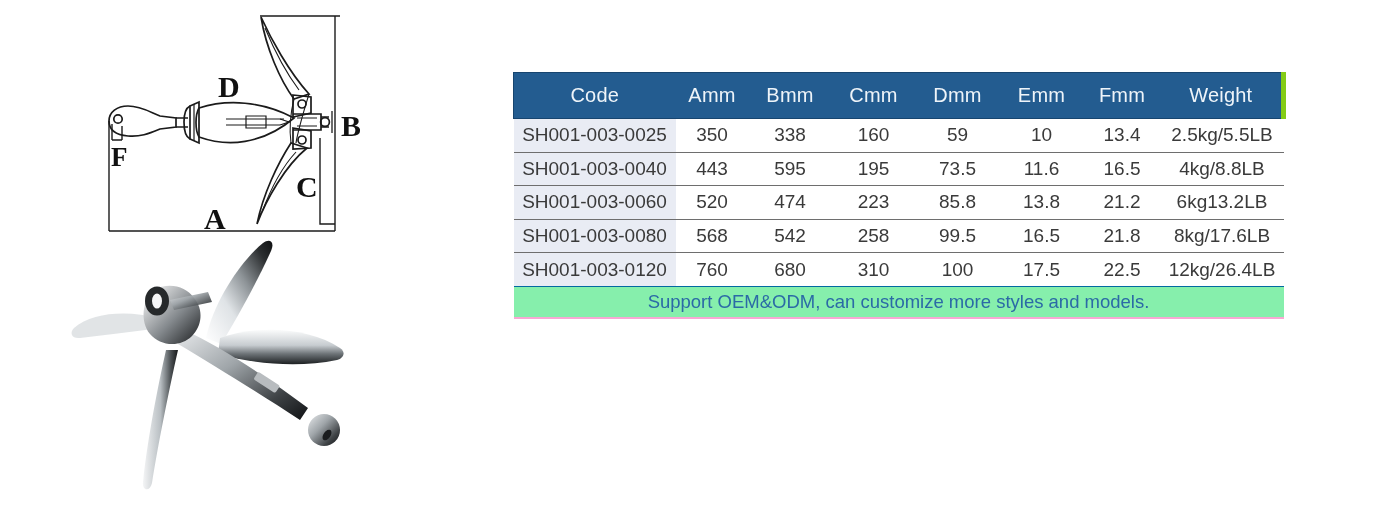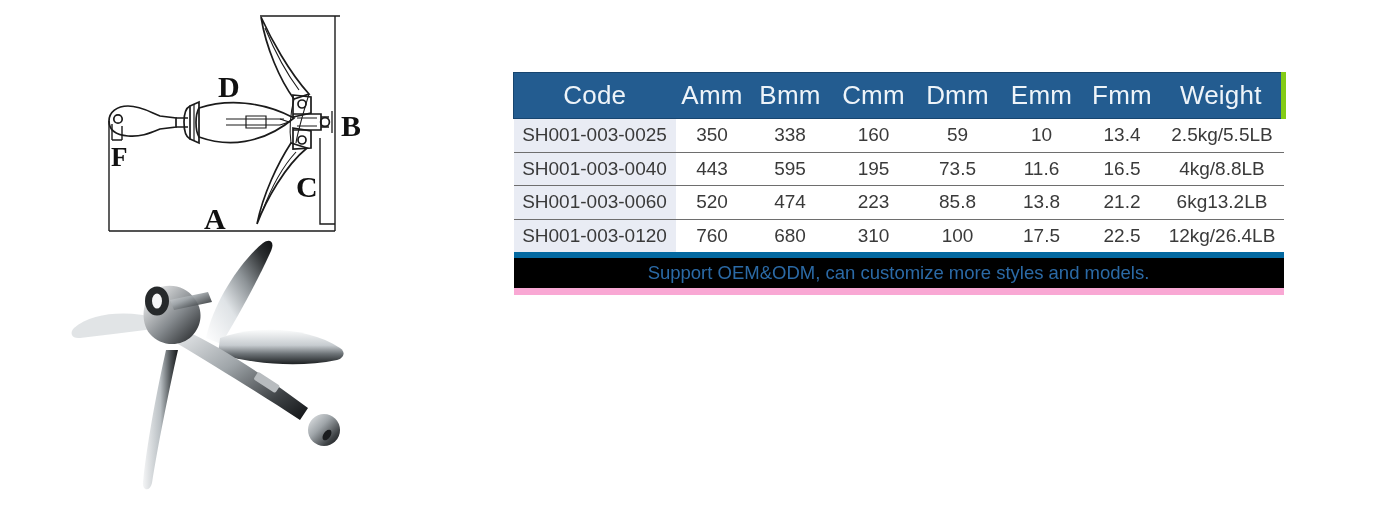--- a/index.html
+++ b/index.html
@@ -11,35 +11,35 @@
   #drawing{position:absolute;left:80px;top:0px;width:280px;height:245px;}
   #drawing .dimlabel{font-family:"Liberation Serif",serif;font-weight:700;fill:#111;}
   
   #photo{position:absolute;left:58px;top:238px;width:345px;height:278px;}
   
   table.spec{
     position:absolute;left:513px;top:72px;width:770px;
     border-collapse:collapse;table-layout:fixed;background:#ffffff;
   }
   table.spec th{
-    background:#235c90;color:#eef4f9;font-weight:400;font-size:26px;
+    background:#235c90;color:#eef4f9;font-weight:400;font-size:20px;
     height:45px;padding:0;text-align:center;letter-spacing:.2px;
     border-top:1px solid #17456f;border-bottom:1px solid #17456f;
   }
   table.spec th:first-child{border-left:1px solid #17456f;}
   table.spec th:last-child{border-right:5px solid #84cc16;}
   table.spec td{
     height:32.6px;padding:0;font-size:19px;color:#3a3a3a;text-align:center;
     border-bottom:1px solid #6e6e6e;background:#ffffff;white-space:nowrap;
   }
   table.spec td.code{background:#e9ecf4;margin-left:29px;}
-  table.spec tr.lastrow td{border-bottom:6px solid #0369a1;}
+  table.spec tr.lastrow td{border-bottom:1px solid #0369a1;}
   table.spec td.footer{
-    height:30px;font-size:18.5px;color:#2b6aa6;background:#000000;
-    border-bottom:7px solid #f9a8d4;
+    height:30px;font-size:18.5px;color:#2b6aa6;background:#86efac;
+    border-bottom:2px solid #f9a8d4;
   }
 </style>
 </head>
 <body>
 
 <div id="stage">
 
   <svg id="drawing" viewBox="0 0 280 245" xmlns="http://www.w3.org/2000/svg">
     <g stroke="#1b1b1b" stroke-width="1.4" fill="none">
 
@@ -193,20 +193,30 @@
       <tr>
         <td class="code">SH001-003-0060</td>
         <td>520</td>
         <td>474</td>
         <td>223</td>
         <td>85.8</td>
         <td>13.8</td>
         <td>21.2</td>
         <td>6kg13.2LB</td>
       </tr>
+      <tr>
+        <td class="code">SH001-003-0080</td>
+        <td>568</td>
+        <td>542</td>
+        <td>258</td>
+        <td>99.5</td>
+        <td>16.5</td>
+        <td>21.8</td>
+        <td>8kg/17.6LB</td>
+      </tr>
       <tr class="lastrow">
         <td class="code">SH001-003-0120</td>
         <td>760</td>
         <td>680</td>
         <td>310</td>
         <td>100</td>
         <td>17.5</td>
         <td>22.5</td>
         <td>12kg/26.4LB</td>
       </tr>

